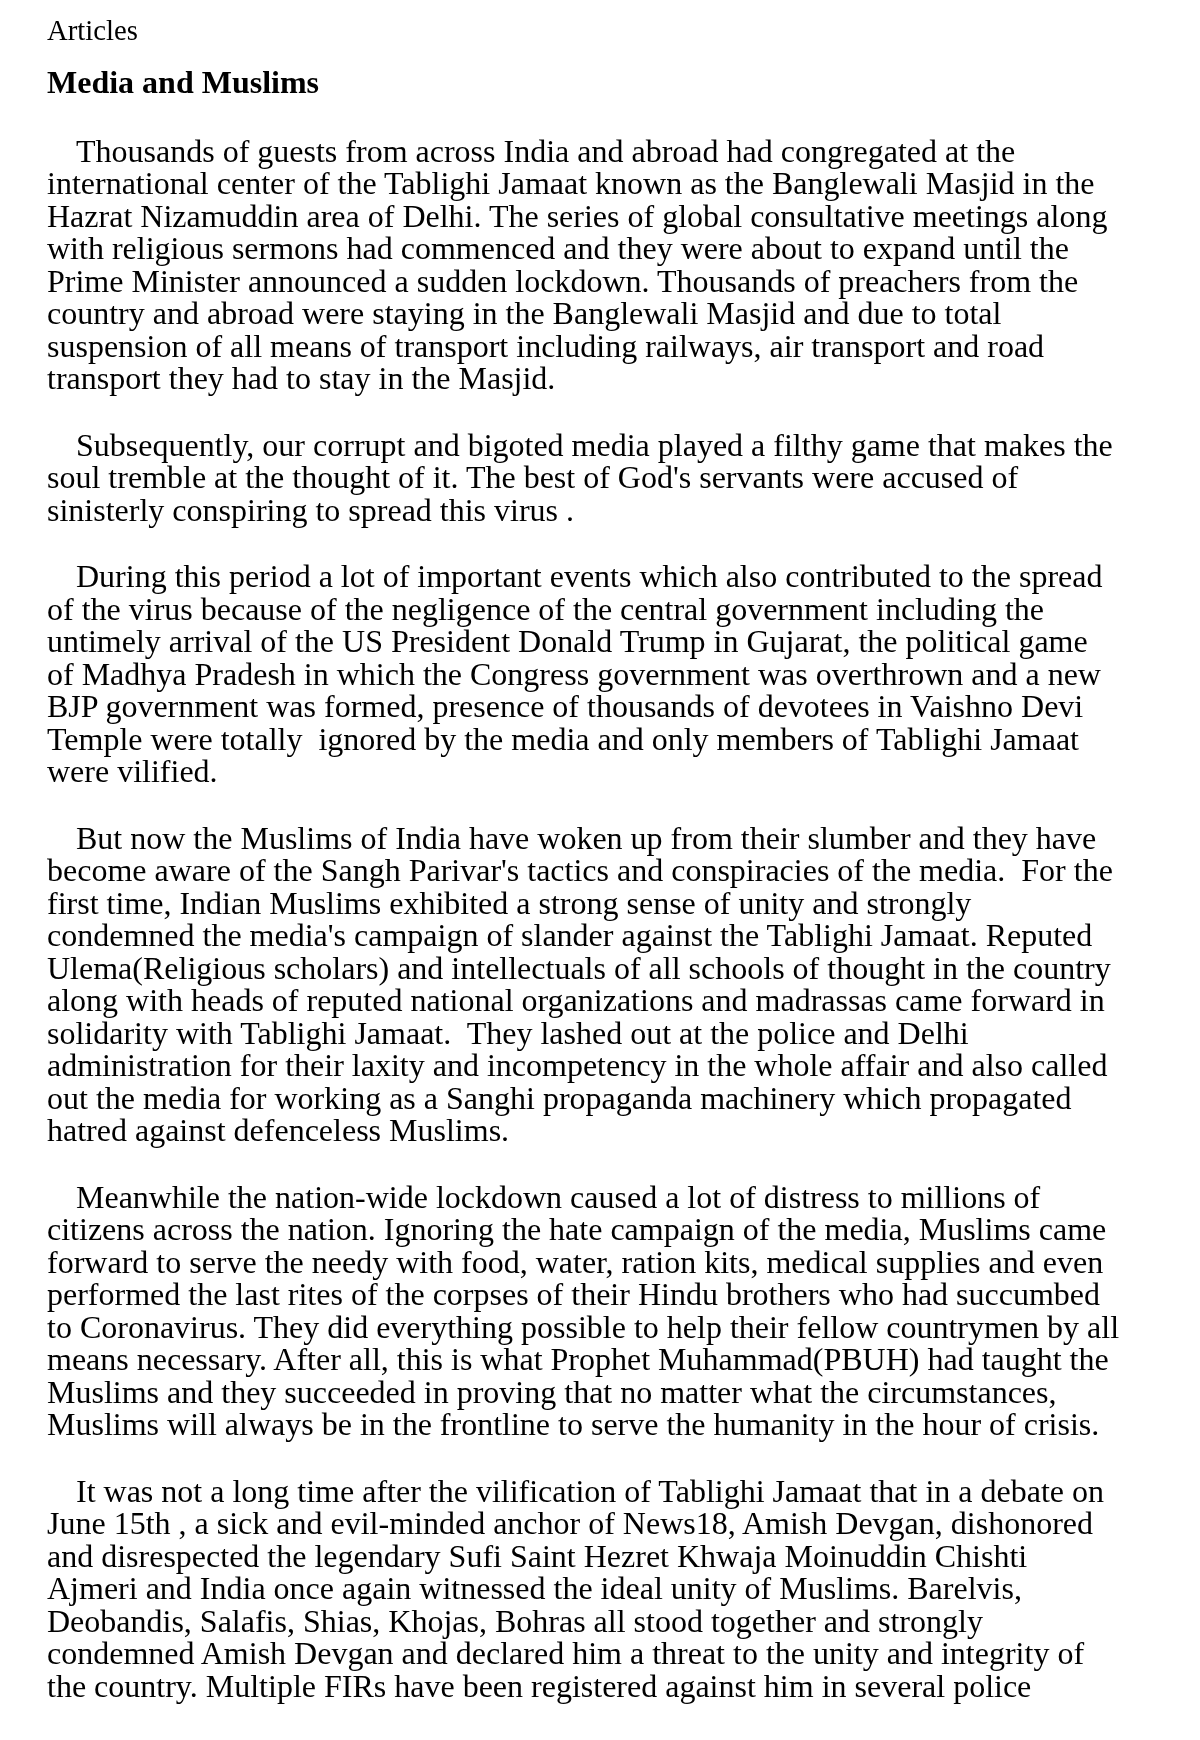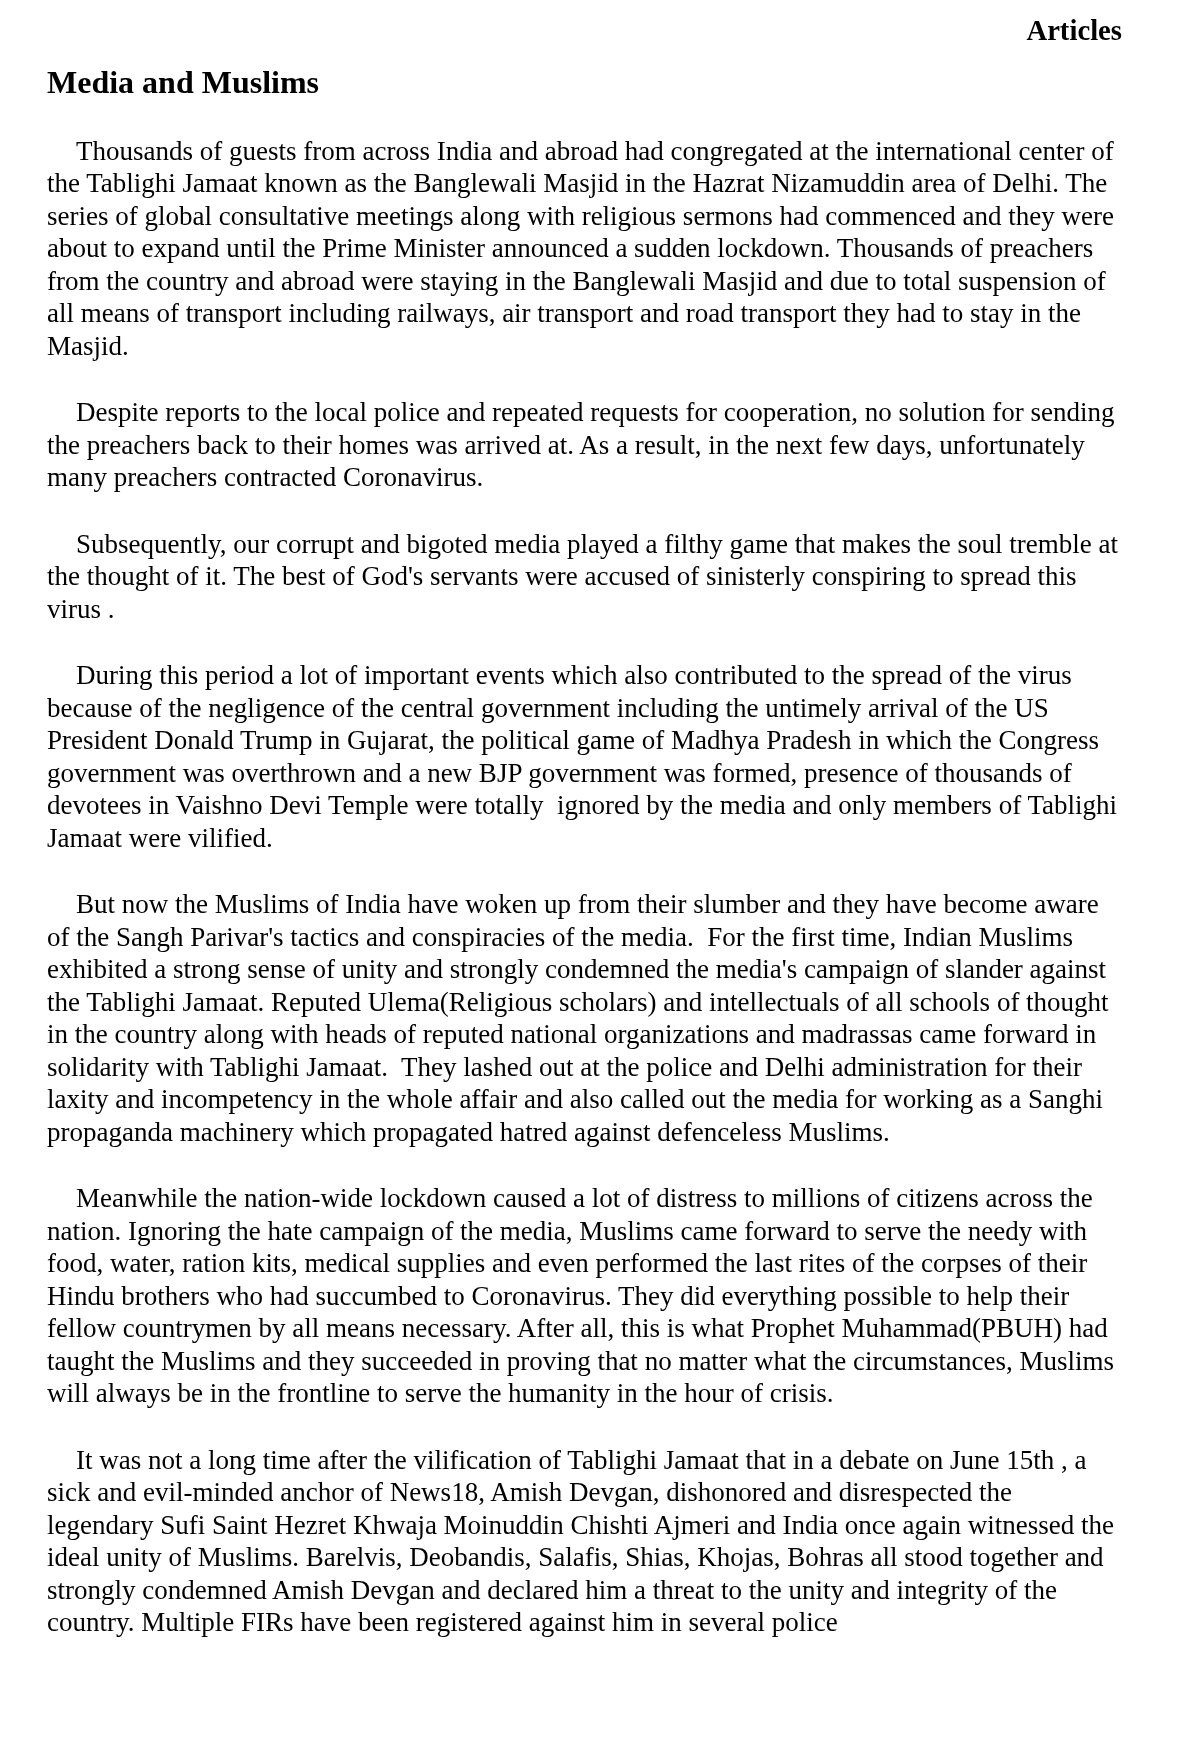--- a/index.html
+++ b/index.html
@@ -17,51 +17,49 @@
     width: 1200px;
     height: 1740px;
     padding: 14px 78px 0 47px;
     background: #ffffff;
     color: #000000;
     font-family: "Liberation Serif", "DejaVu Serif", serif;
   }
   .section-label {
     font-size: 28.7px;
     line-height: 32.5px;
-    font-weight: bold;
+    font-weight: normal;
     white-space: pre-wrap;
-    text-align: right;
   }
   .article-title {
     font-size: 32px;
     line-height: 38px;
     font-weight: bold;
     margin: 16px 0 0 0;
     white-space: pre-wrap;
   }
   .article-body p {
-    font-size: 27px;
+    font-size: 32px;
     line-height: 32.5px;
     margin: 34px 0 0 0;
     text-indent: 29px;
     text-align: left;
     white-space: pre-wrap;
     word-spacing: normal;
   }
 </style>
 </head>
 <body>
 
 <div class="page">
   <div class="section-label">Articles</div>
 
   <h1 class="article-title">Media and Muslims</h1>
 
   <div class="article-body">
     <p>Thousands of guests from across India and abroad had congregated at the international center of the Tablighi Jamaat known as the Banglewali Masjid in the Hazrat Nizamuddin area of Delhi. The series of global consultative meetings along with religious sermons had commenced and they were about to expand until the Prime Minister announced a sudden lockdown. Thousands of preachers from the country and abroad were staying in the Banglewali Masjid and due to total suspension of all means of transport including railways, air transport and road transport they had to stay in the Masjid.</p>
-    <p>Despite reports to the local police and repeated requests for cooperation, no solution for sending the preachers back to their homes was arrived at. As a result, in the next few days, unfortunately many preachers contracted Coronavirus.</p>
     <p>Subsequently, our corrupt and bigoted media played a filthy game that makes the soul tremble at the thought of it. The best of God's servants were accused of sinisterly conspiring to spread this virus .</p>
     <p>During this period a lot of important events which also contributed to the spread of the virus because of the negligence of the central government including the untimely arrival of the US President Donald Trump in Gujarat, the political game of Madhya Pradesh in which the Congress government was overthrown and a new BJP government was formed, presence of thousands of devotees in Vaishno Devi Temple were totally  ignored by the media and only members of Tablighi Jamaat were vilified.</p>
     <p>But now the Muslims of India have woken up from their slumber and they have become aware of the Sangh Parivar's tactics and conspiracies of the media.  For the first time, Indian Muslims exhibited a strong sense of unity and strongly condemned the media's campaign of slander against the Tablighi Jamaat. Reputed Ulema(Religious scholars) and intellectuals of all schools of thought in the country along with heads of reputed national organizations and madrassas came forward in solidarity with Tablighi Jamaat.  They lashed out at the police and Delhi administration for their laxity and incompetency in the whole affair and also called out the media for working as a Sanghi propaganda machinery which propagated hatred against defenceless Muslims.</p>
     <p>Meanwhile the nation-wide lockdown caused a lot of distress to millions of citizens across the nation. Ignoring the hate campaign of the media, Muslims came forward to serve the needy with food, water, ration kits, medical supplies and even performed the last rites of the corpses of their Hindu brothers who had succumbed to Coronavirus. They did everything possible to help their fellow countrymen by all means necessary. After all, this is what Prophet Muhammad(PBUH) had taught the Muslims and they succeeded in proving that no matter what the circumstances, Muslims will always be in the frontline to serve the humanity in the hour of crisis.</p>
     <p>It was not a long time after the vilification of Tablighi Jamaat that in a debate on June 15th , a sick and evil-minded anchor of News18, Amish Devgan, dishonored and disrespected the legendary Sufi Saint Hezret Khwaja Moinuddin Chishti Ajmeri and India once again witnessed the ideal unity of Muslims. Barelvis, Deobandis, Salafis, Shias, Khojas, Bohras all stood together and strongly condemned Amish Devgan and declared him a threat to the unity and integrity of the country. Multiple FIRs have been registered against him in several police</p>
   </div>
 </div>
 
 </body></html>

